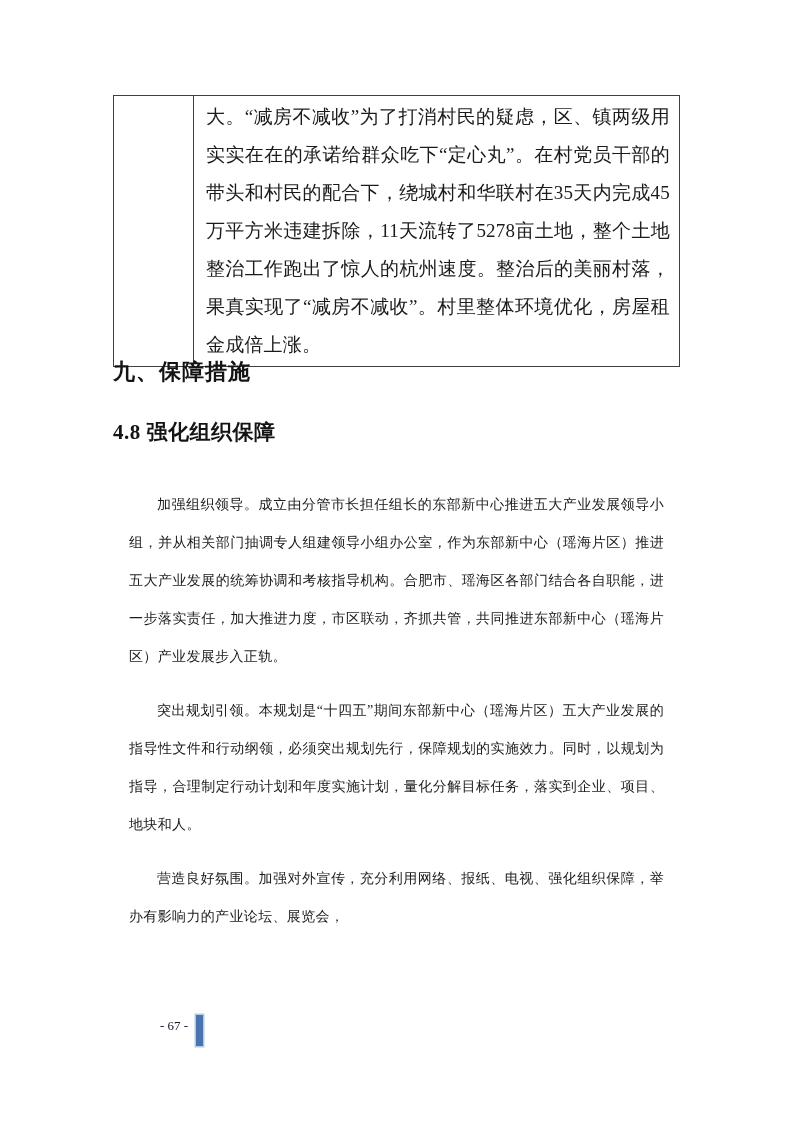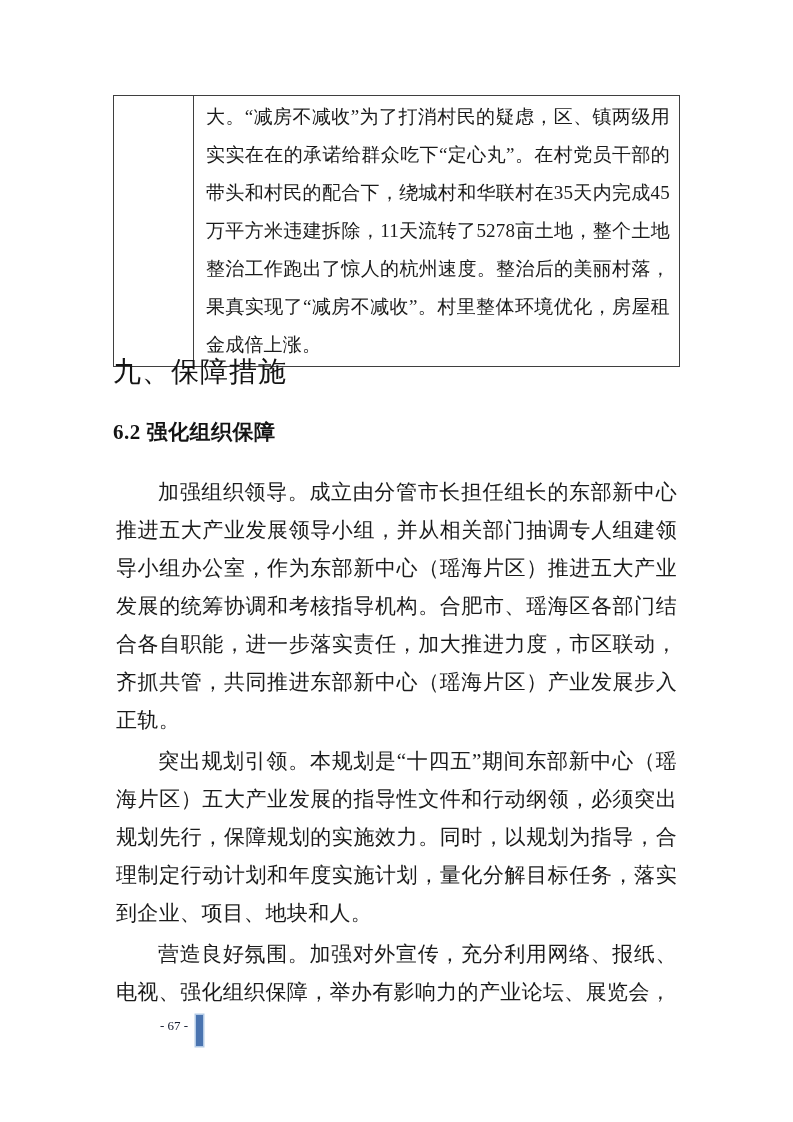--- a/index.html
+++ b/index.html
@@ -41,22 +41,22 @@
     letter-spacing: 0.2px;
   }
 
   
   .section-heading {
     position: absolute;
     left: 113px;
     top: 356px;
     margin: 0;
     font-family: "Liberation Sans", "DejaVu Sans", sans-serif;
-    font-size: 28px;
-    font-weight: 400;
+    font-size: 22px;
+    font-weight: 700;
     line-height: 32px;
     letter-spacing: 1px;
     color: #141414;
   }
   .subsection-heading {
     position: absolute;
     left: 113px;
     top: 417px;
     margin: 0;
     font-family: "Liberation Serif", "DejaVu Serif", serif;
@@ -68,22 +68,22 @@
   }
 
   
   .body-text {
     position: absolute;
     left: 113px;
     top: 470px;
     width: 567px;
   }
   .body-text p {
-    margin: 3px;
-    font-size: 21px;
+    margin: 16px;
+    font-size: 14px;
     line-height: 38px;
     text-indent: 2em;
     text-align: justify;
     letter-spacing: 0.35px;
     color: #1b1b1b;
   }
 
   
   .page-number {
     position: absolute;
@@ -113,21 +113,21 @@
     <tbody>
         <tr>
       <td class="col-label"></td>
       <td class="col-content">大。“减房不减收”为了打消村民的疑虑，区、镇两级用实实在在的承诺给群众吃下“定心丸”。在村党员干部的带头和村民的配合下，绕城村和华联村在35天内完成45万平方米违建拆除，11天流转了5278亩土地，整个土地整治工作跑出了惊人的杭州速度。整治后的美丽村落，果真实现了“减房不减收”。村里整体环境优化，房屋租金成倍上涨。</td>
     </tr>
   </tbody>
     </table>
 
   <h1 class="section-heading">九、保障措施</h1>
 
-  <h2 class="subsection-heading">6.2 强化组织保障</h2>
+  <h2 class="subsection-heading">4.8 强化组织保障</h2>
 
   <div class="body-text">
     <p>加强组织领导。成立由分管市长担任组长的东部新中心推进五大产业发展领导小组，并从相关部门抽调专人组建领导小组办公室，作为东部新中心（瑶海片区）推进五大产业发展的统筹协调和考核指导机构。合肥市、瑶海区各部门结合各自职能，进一步落实责任，加大推进力度，市区联动，齐抓共管，共同推进东部新中心（瑶海片区）产业发展步入正轨。</p>
     <p>突出规划引领。本规划是“十四五”期间东部新中心（瑶海片区）五大产业发展的指导性文件和行动纲领，必须突出规划先行，保障规划的实施效力。同时，以规划为指导，合理制定行动计划和年度实施计划，量化分解目标任务，落实到企业、项目、地块和人。</p>
     <p>营造良好氛围。加强对外宣传，充分利用网络、报纸、电视、强化组织保障，举办有影响力的产业论坛、展览会，</p>
   </div>
 
   <span class="page-number">- 67 -</span>
 
   <span class="text-cursor"></span>

